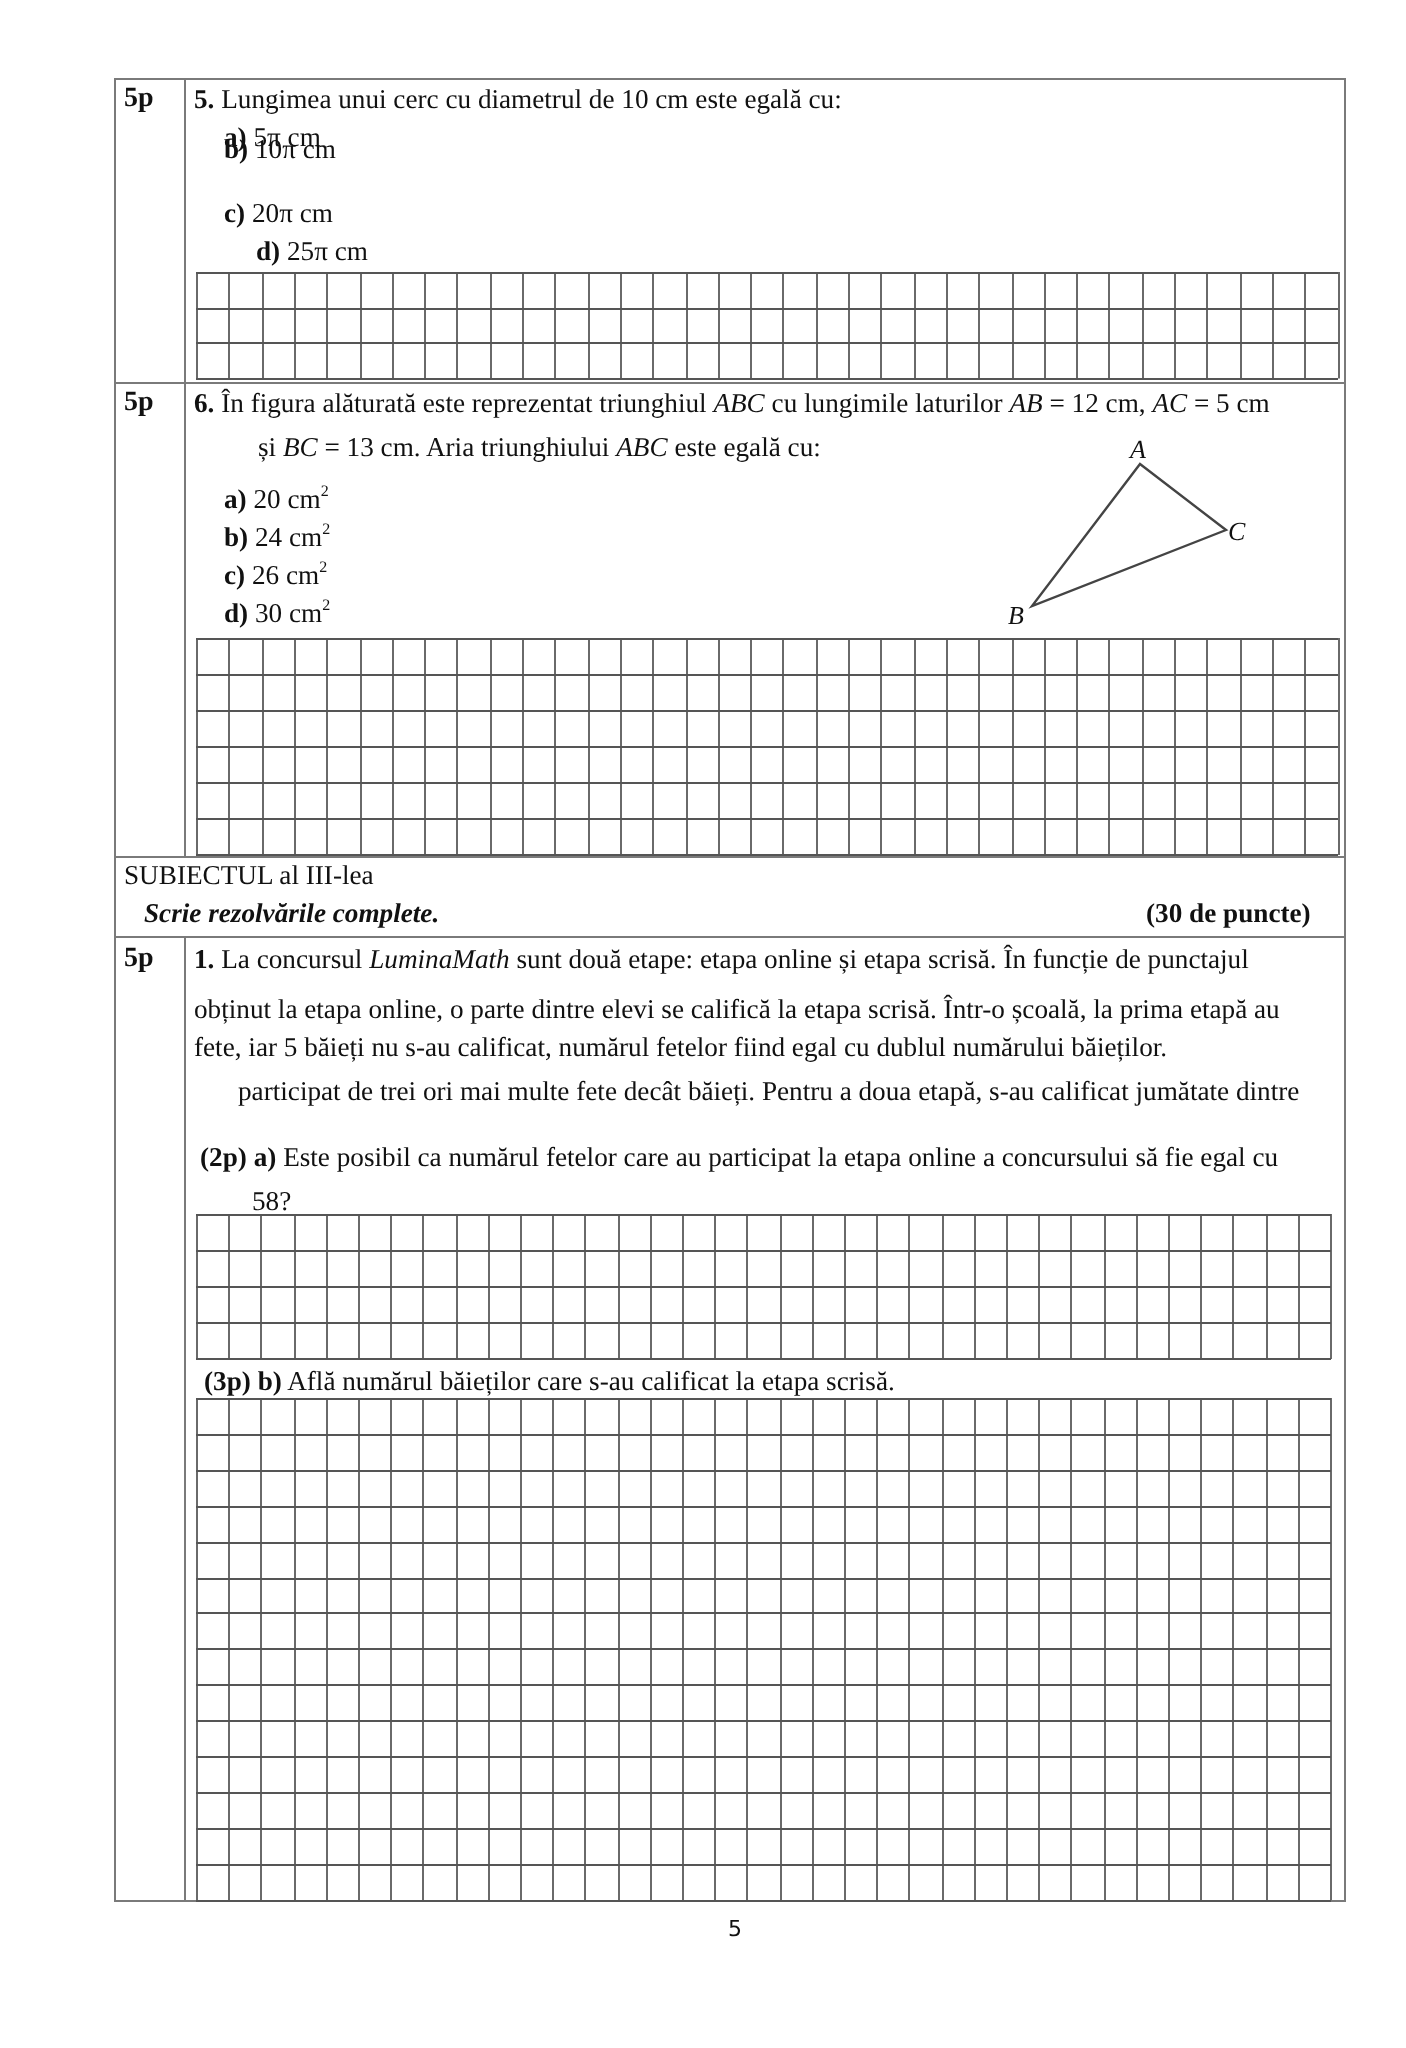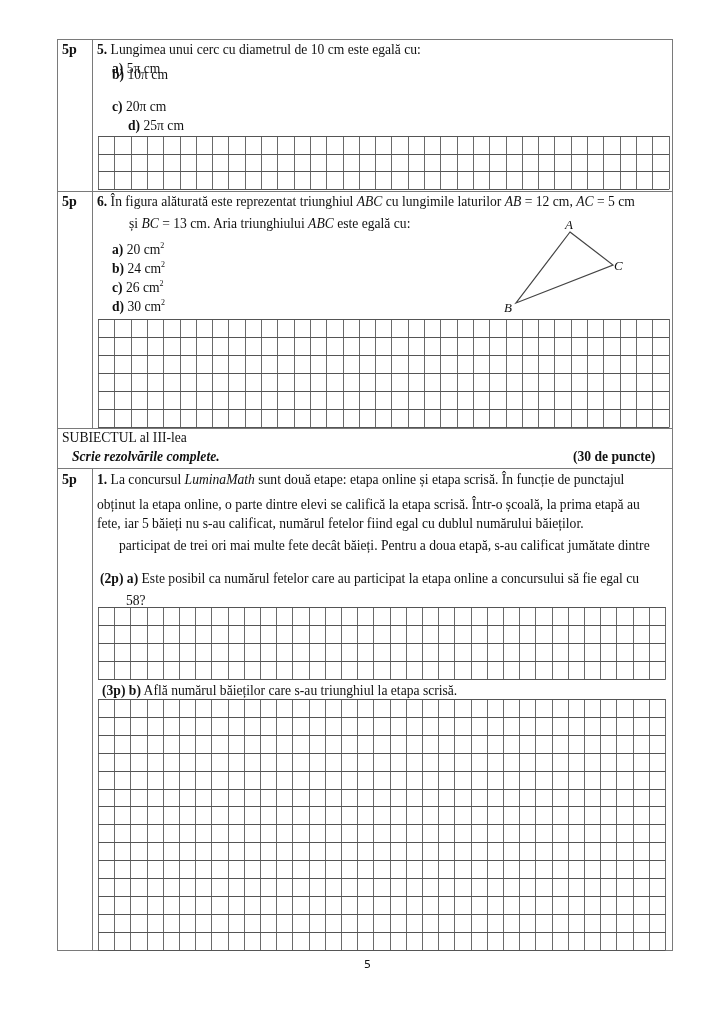--- a/index.html
+++ b/index.html
@@ -232,21 +232,21 @@
         <line x1="551.5" x2="551.5" y1="0" y2="72.5" stroke="#6a6a6a" stroke-width="1"></line>
         <line x1="567.5" x2="567.5" y1="0" y2="72.5" stroke="#6a6a6a" stroke-width="1"></line>
         <line x1="0" x2="567.5" y1="0.5" y2="0.5" stroke="#555" stroke-width="1"></line>
         <line x1="0" x2="567.5" y1="18.5" y2="18.5" stroke="#555" stroke-width="1"></line>
         <line x1="0" x2="567.5" y1="36.5" y2="36.5" stroke="#555" stroke-width="1"></line>
         <line x1="0" x2="567.5" y1="54.5" y2="54.5" stroke="#555" stroke-width="1"></line>
         <line x1="0" x2="567.5" y1="72.5" y2="72.5" stroke="#555" stroke-width="1"></line>
       </svg>
     </div>
   <div class="txt" style="left:102px; top:683px;">
-    <b>(3p)</b> <b>b)</b> <span>Află numărul băieților care s-au triunghiul la etapa scrisă.</span>
+    <b>(3p)</b> <b>b)</b> <span>Află numărul băieților care s-au calificat la etapa scrisă.</span>
   </div>
   <div class="grid" style="left:98px; top:699px;">
       <svg width="568" height="252">
         <line x1="0.5" x2="0.5" y1="0" y2="251.09999999999997" stroke="#6a6a6a" stroke-width="1"></line>
         <line x1="16.5" x2="16.5" y1="0" y2="251.09999999999997" stroke="#6a6a6a" stroke-width="1"></line>
         <line x1="32.5" x2="32.5" y1="0" y2="251.09999999999997" stroke="#6a6a6a" stroke-width="1"></line>
         <line x1="49.5" x2="49.5" y1="0" y2="251.09999999999997" stroke="#6a6a6a" stroke-width="1"></line>
         <line x1="65.5" x2="65.5" y1="0" y2="251.09999999999997" stroke="#6a6a6a" stroke-width="1"></line>
         <line x1="81.5" x2="81.5" y1="0" y2="251.09999999999997" stroke="#6a6a6a" stroke-width="1"></line>
         <line x1="97.5" x2="97.5" y1="0" y2="251.09999999999997" stroke="#6a6a6a" stroke-width="1"></line>

